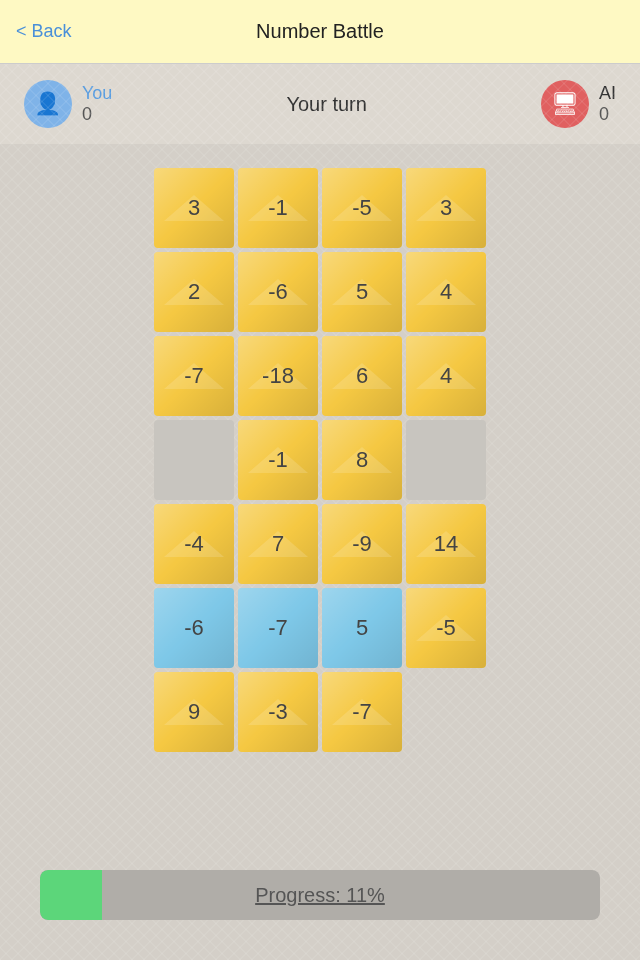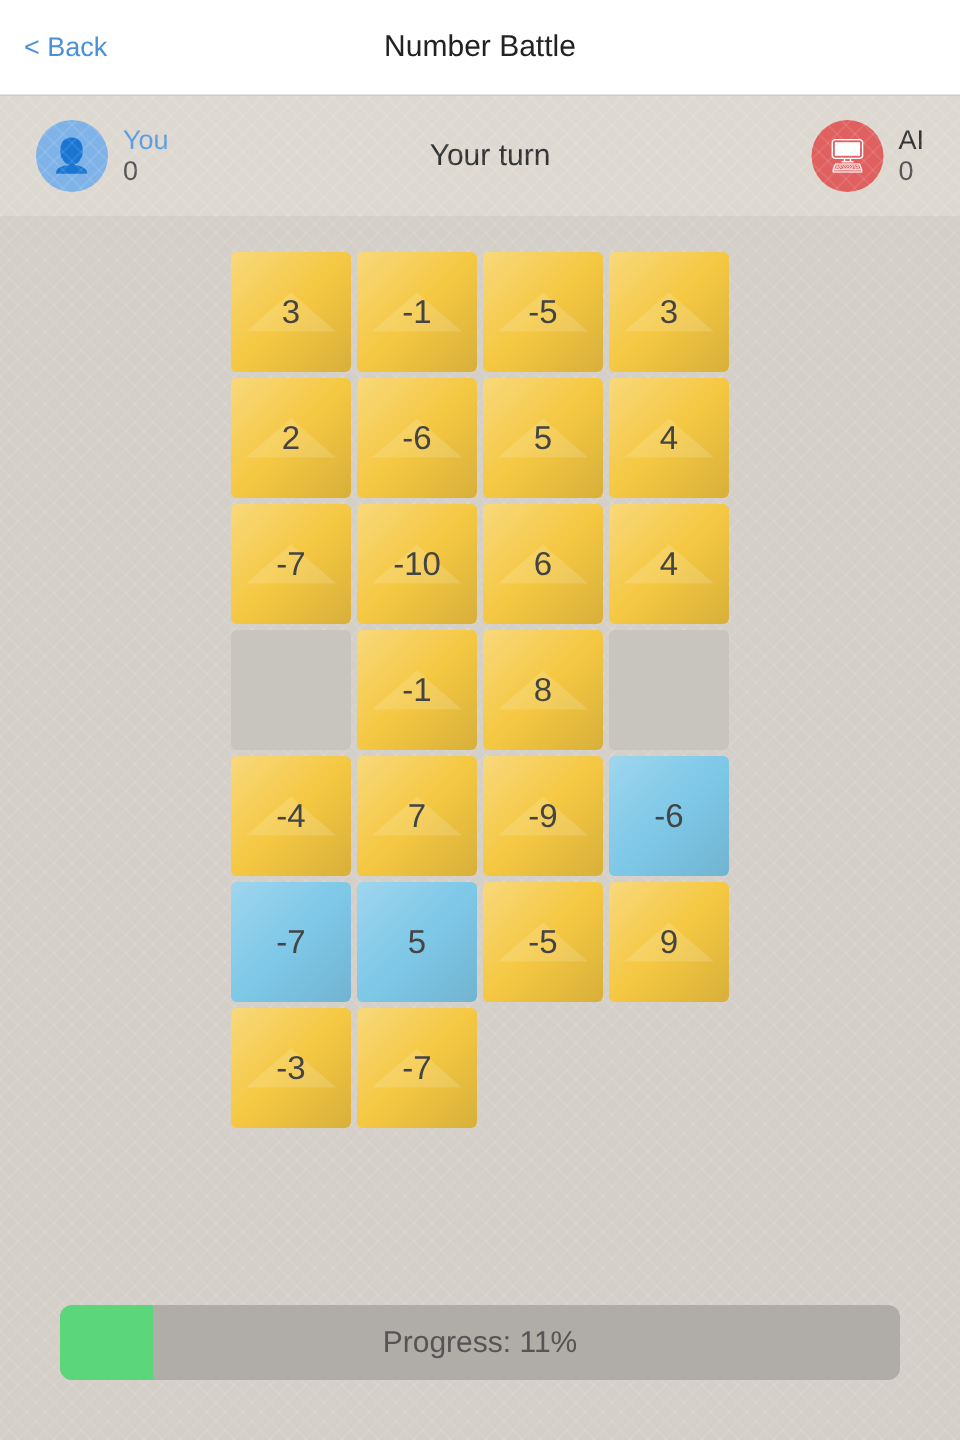--- a/index.html
+++ b/index.html
@@ -22,21 +22,21 @@
         repeating-linear-gradient(45deg, rgba(255,255,255,0.08) 0, rgba(255,255,255,0.08) 1px, transparent 0, transparent 50%),
         repeating-linear-gradient(-45deg, rgba(255,255,255,0.08) 0, rgba(255,255,255,0.08) 1px, transparent 0, transparent 50%);
       background-size: 12px 12px;
       pointer-events: none;
     }
 
     
     .nav-bar {
       width: 640px;
       height: 64px;
-      background: #ffffff;
+      background: #fef9c3;
       display: flex;
       align-items: center;
       justify-content: center;
       position: relative;
       border-bottom: 1px solid #ccc;
     }
 
     .nav-back {
       position: absolute;
       left: 16px;
@@ -225,20 +225,21 @@
       border-radius: 8px 0 0 8px;
     }
 
     .progress-label {
       position: absolute;
       width: 100%;
       text-align: center;
       font-size: 20px;
       color: #555;
       font-weight: 400;
+      text-decoration: underline;
     }
   </style>
 </head>
 <body>
 
 <div class="nav-bar">
   <div class="nav-back">
     <span>&lt; Back</span>
   </div>
   <span class="nav-title">Number Battle</span>
@@ -291,21 +292,21 @@
       <div class="cell gold">
         <span class="cell-value">5</span>
       </div>
       <div class="cell gold">
         <span class="cell-value">4</span>
       </div>
       <div class="cell gold">
         <span class="cell-value">-7</span>
       </div>
       <div class="cell gold">
-        <span class="cell-value">-10</span>
+        <span class="cell-value">-18</span>
       </div>
       <div class="cell gold">
         <span class="cell-value">6</span>
       </div>
       <div class="cell gold">
         <span class="cell-value">4</span>
       </div>
       <div class="cell gray"></div>
       <div class="cell gold">
         <span class="cell-value">-1</span>
@@ -315,20 +316,23 @@
       </div>
       <div class="cell gray"></div>
       <div class="cell gold">
         <span class="cell-value">-4</span>
       </div>
       <div class="cell gold">
         <span class="cell-value">7</span>
       </div>
       <div class="cell gold">
         <span class="cell-value">-9</span>
+      </div>
+      <div class="cell gold">
+        <span class="cell-value">14</span>
       </div>
       <div class="cell blue">
         <span class="cell-value">-6</span>
       </div>
       <div class="cell blue">
         <span class="cell-value">-7</span>
       </div>
       <div class="cell blue">
         <span class="cell-value">5</span>
       </div>

